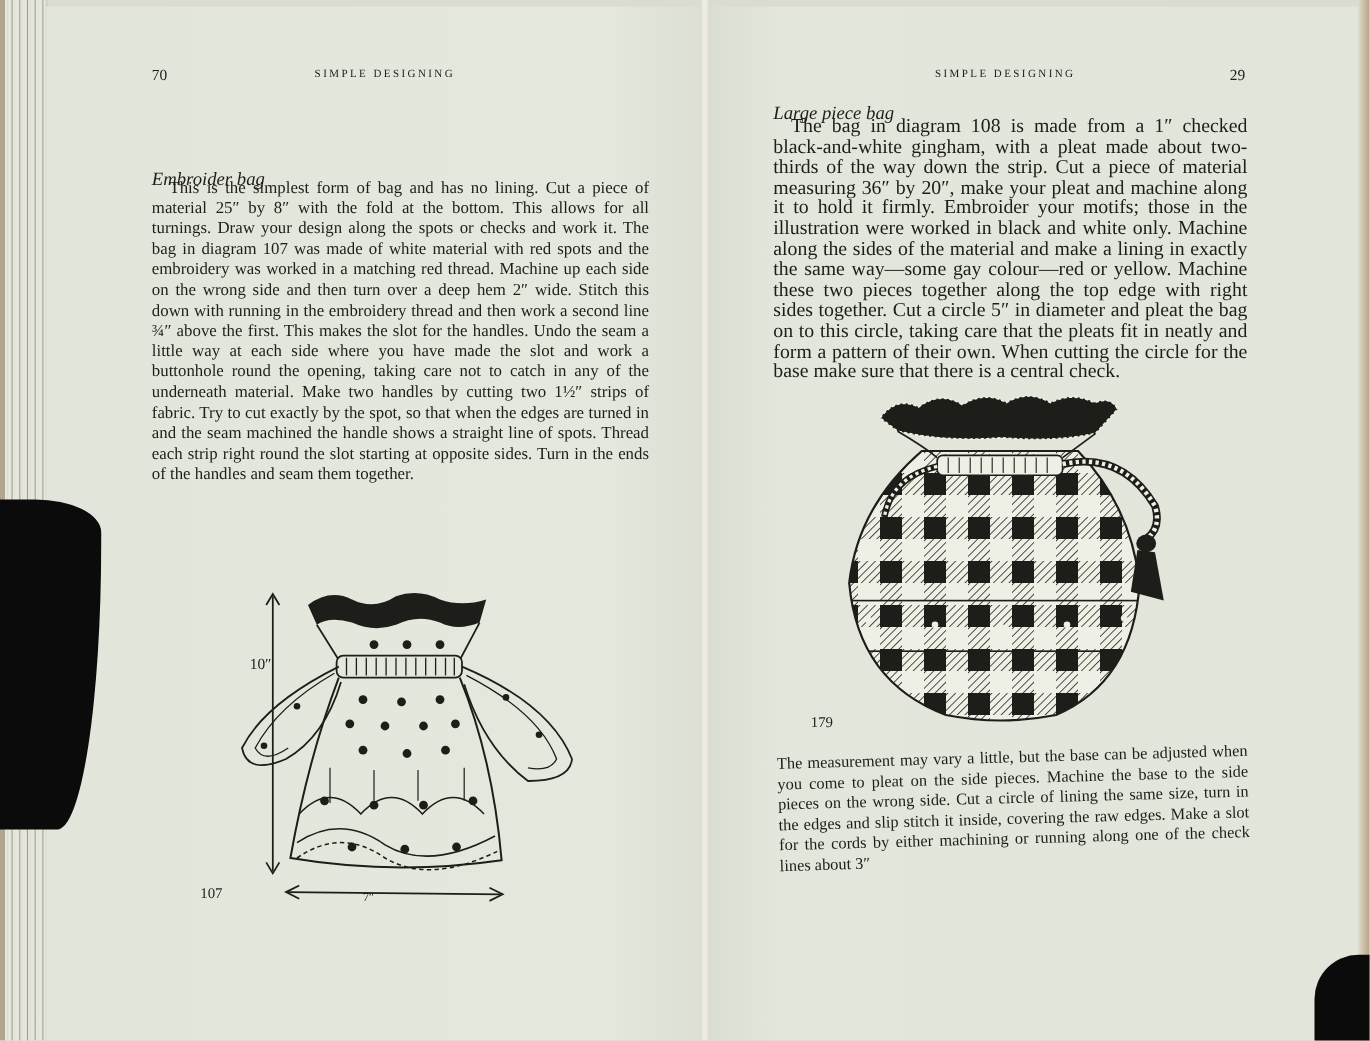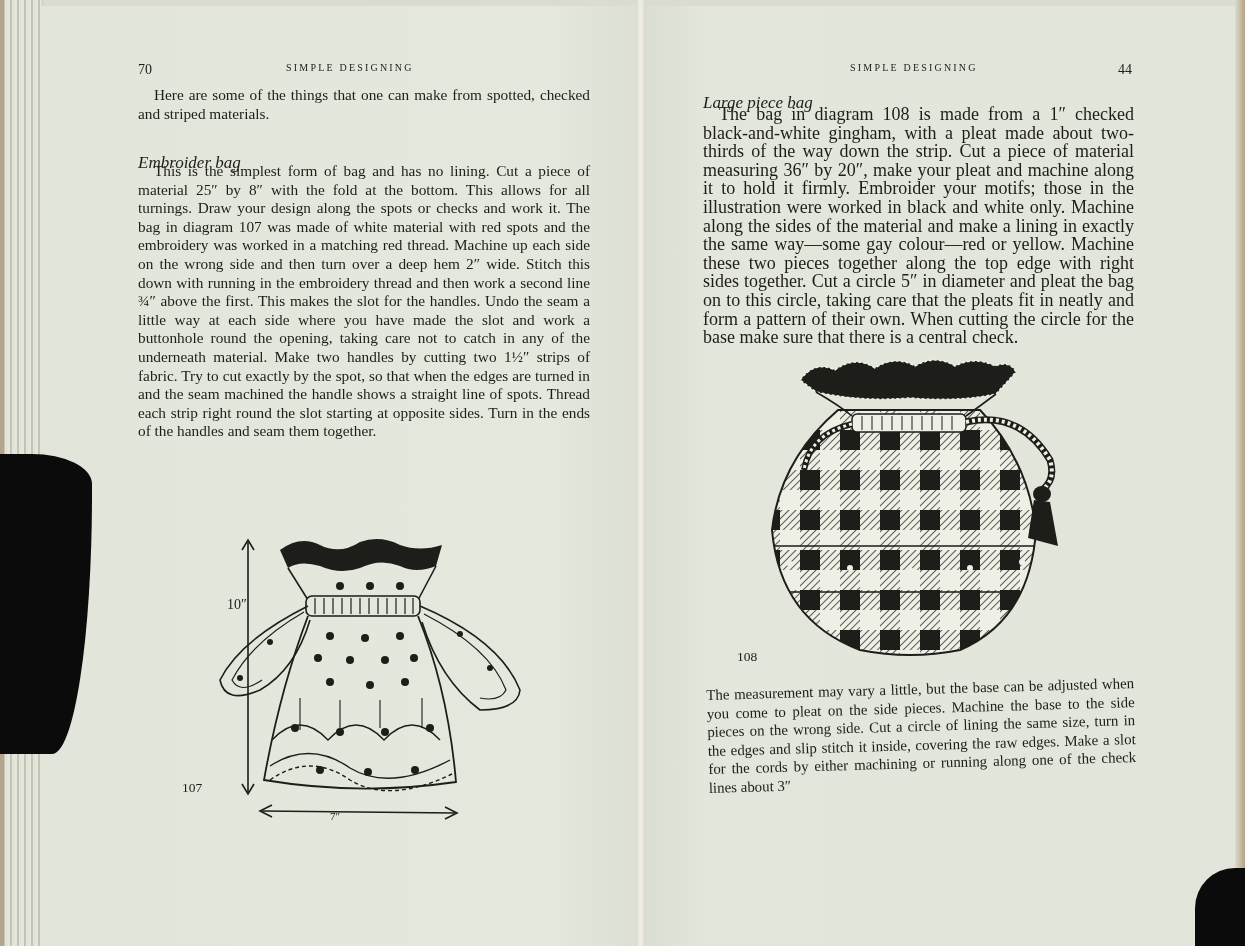--- a/index.html
+++ b/index.html
@@ -61,23 +61,20 @@
 
 <div class="spread">
   <div class="page-edges"></div>
   <div class="page-edges-red"></div>
 
   <div class="page left"></div>
 
   <div class="folio" style="left:138px;top:62px;">70</div>
   <div class="running-head" style="left:286px;top:62px;">SIMPLE DESIGNING</div>
 
-  <div class="text" style="left:138px;top:86px;width:452px;">
-    <p>Here are some of the things that one can make from spotted, checked and striped materials.</p>
-  </div>
 
   <div class="subhead" style="left:138px;top:153px;">Embroider bag</div>
 
   <div class="text" style="left:138px;top:162px;width:452px;">
     <p>This is the simplest form of bag and has no lining. Cut a piece of material 25″ by 8″ with the fold at the bottom. This allows for all turnings. Draw your design along the spots or checks and work it. The bag in diagram 107 was made of white material with red spots and the embroidery was worked in a matching red thread. Machine up each side on the wrong side and then turn over a deep hem 2″ wide. Stitch this down with running in the embroidery thread and then work a second line ¾″ above the first. This makes the slot for the handles. Undo the seam a little way at each side where you have made the slot and work a buttonhole round the opening, taking care not to catch in any of the underneath material. Make two handles by cutting two 1½″ strips of fabric. Try to cut exactly by the spot, so that when the edges are turned in and the seam machined the handle shows a straight line of spots. Thread each strip right round the slot starting at opposite sides. Turn in the ends of the handles and seam them together.</p>
   </div>
 
   <svg style="left:200px;top:530px;" width="340" height="300" viewBox="0 0 340 300">
 
     <line x1="48" y1="12" x2="48" y2="262" stroke="#1d1d1a" stroke-width="1.6"></line>
@@ -146,28 +143,28 @@
 
     <g stroke="#1d1d1a" stroke-width="1.1">
       <line x1="100" y1="168" x2="100" y2="200"></line>
         <line x1="140" y1="170" x2="140" y2="198"></line>
       <line x1="180" y1="170" x2="180" y2="198"></line>
         <line x1="222" y1="168" x2="222" y2="198"></line>
     </g>
   </svg>
   <div class="figlabel" style="left:227px;top:597px;font-size:14px;">10″</div>
   <div class="figlabel" style="left:330px;top:810px;font-size:11px;">7″</div>
-  <div class="figlabel" style="left:182px;top:780px;text-align:center;">107</div>
+  <div class="figlabel" style="left:182px;top:804px;text-align:center;">107</div>
 
   <div class="gutter"></div>
 
   <div class="page right" style="left:646px;width:589px;"></div>
 
   <div class="running-head" style="left:850px;top:62px;">SIMPLE DESIGNING</div>
-  <div class="folio" style="left:1118px;top:62px;">44</div>
+  <div class="folio" style="left:1118px;top:62px;">29</div>
 
   <div class="subhead" style="left:703px;top:93px;">Large piece bag</div>
 
   <div class="text" style="left:703px;top:105px;width:431px;font-size:18px;">
     <p>The bag in diagram 108 is made from a 1″ checked black-and-white gingham, with a pleat made about two-thirds of the way down the strip. Cut a piece of material measuring 36″ by 20″, make your pleat and machine along it to hold it firmly. Embroider your motifs; those in the illustration were worked in black and white only. Machine along the sides of the material and make a lining in exactly the same way—some gay colour—red or yellow. Machine these two pieces together along the top edge with right sides together. Cut a circle 5″ in diameter and pleat the bag on to this circle, taking care that the pleats fit in neatly and form a pattern of their own. When cutting the circle for the base make sure that there is a central check.</p>
   </div>
 
   <svg style="left:760px;top:350px;" width="300" height="320" viewBox="0 0 300 320">
     <defs>
       <pattern id="hatch" width="5" height="5" patternUnits="userSpaceOnUse" patternTransform="rotate(45)">
@@ -216,21 +213,21 @@
     <path d="M56 42 Q80 56 92 66 M236 44 Q220 56 206 66" fill="none" stroke="#1d1d1a" stroke-width="1.6"></path>
 
     <path d="M206 72 Q260 60 290 110 Q296 130 282 140" fill="none" stroke="#1d1d1a" stroke-width="7"></path>
     <path d="M206 72 Q260 60 290 110 Q296 130 282 140" fill="none" stroke="#eef0e6" stroke-width="4" stroke-dasharray="3 3"></path>
     <path d="M92 74 Q50 84 44 120" fill="none" stroke="#1d1d1a" stroke-width="6"></path>
     <path d="M92 74 Q50 84 44 120" fill="none" stroke="#eef0e6" stroke-width="3" stroke-dasharray="3 3"></path>
 
     <ellipse cx="282" cy="144" rx="9" ry="8" fill="#1d1d1a"></ellipse>
     <path d="M274 150 L268 188 L298 196 L290 152 Z" fill="#1d1d1a"></path>
   </svg>
-  <div class="figlabel" style="left:737px;top:649px;">108</div>
+  <div class="figlabel" style="left:737px;top:649px;">179</div>
 
   <div class="text" style="left:706px;top:686px;width:428px;font-size:14.9px;transform:rotate(-1.6deg);transform-origin:left top;">
     <p class="noindent">The measurement may vary a little, but the base can be adjusted when you come to pleat on the side pieces. Machine the base to the side pieces on the wrong side. Cut a circle of lining the same size, turn in the edges and slip stitch it inside, covering the raw edges. Make a slot for the cords by either machining or running along one of the check lines about 3″</p>
   </div>
 
   <div class="right-edge"></div>
 
   <div class="thumb-left-shadow"></div>
   <div class="thumb-left"></div>
   <div class="thumb-right"></div>

